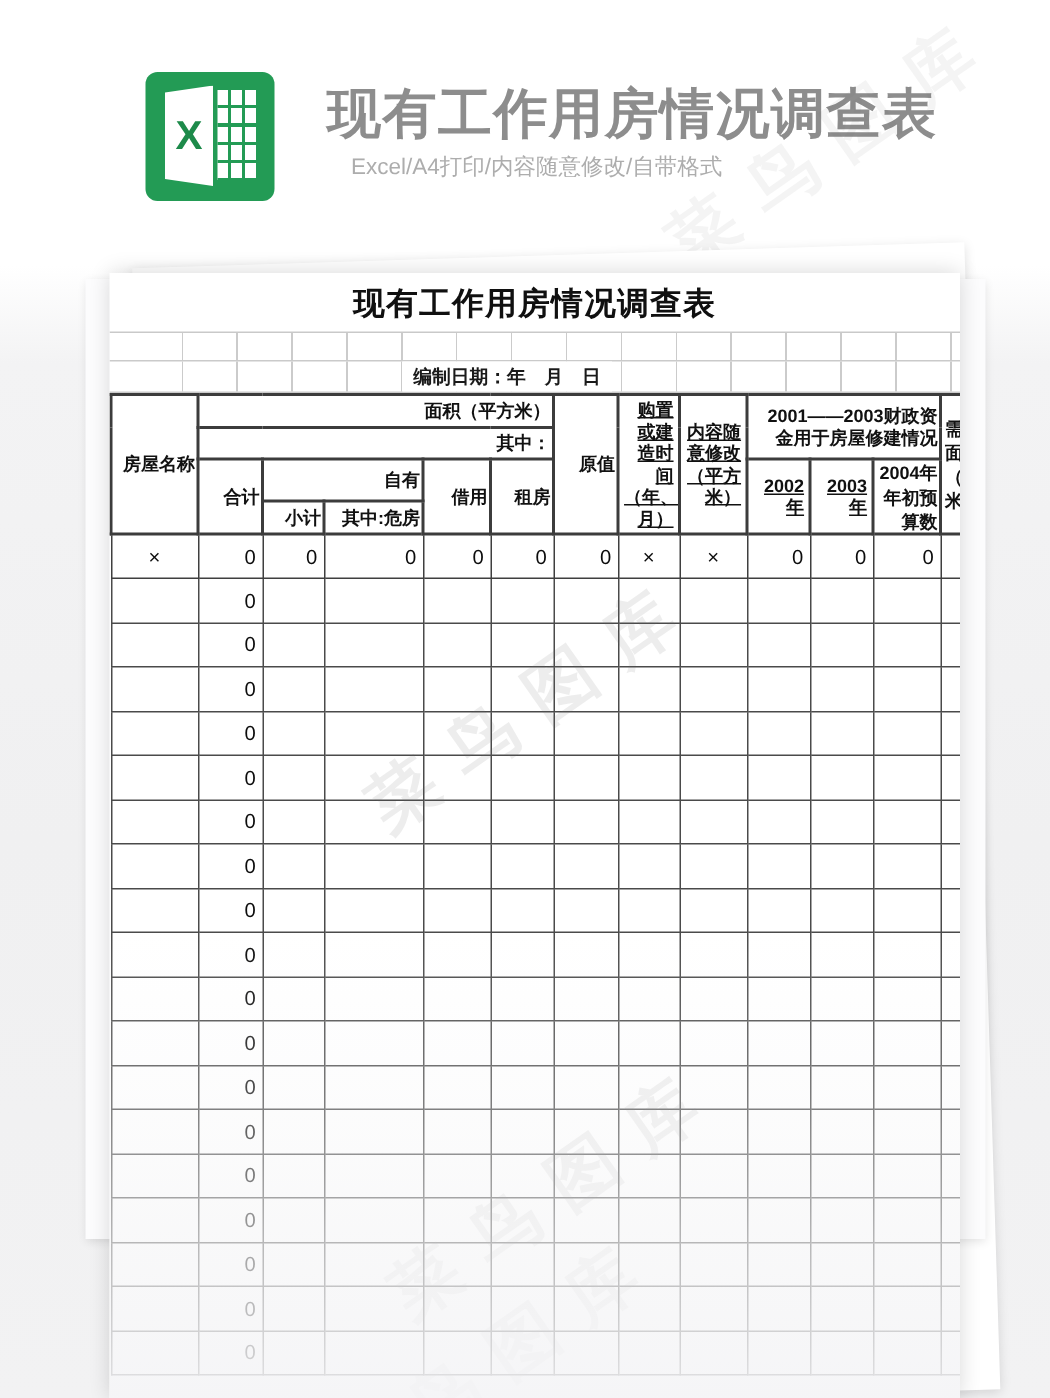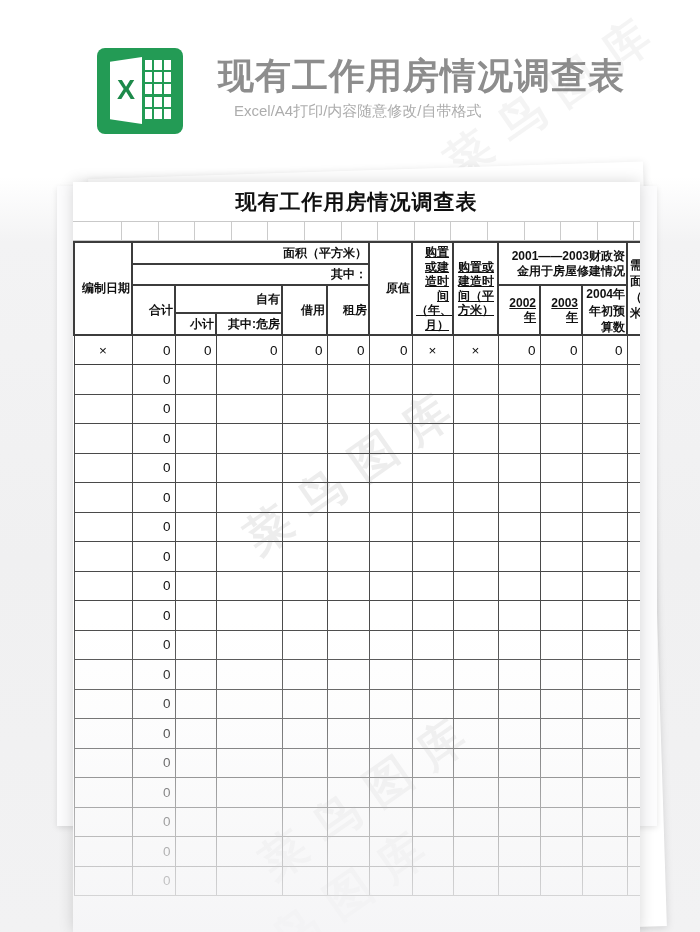--- a/index.html
+++ b/index.html
@@ -96,44 +96,47 @@
 <div class="back-sheet-b"></div>
 
 <div class="paper">
 
   <div class="wm wm-mid">菜鸟图库</div>
   <div class="wm wm-low">菜鸟图库</div>
   <div class="wm wm-bottom">菜鸟图库</div>
 
   <div class="sheet-title">现有工作用房情况调查表</div>
   <div class="grid-strip"></div>
+  <div class="grid-strip date-strip">
+    <div class="date-merge">编制日期：年　月　日</div>
+  </div>
 
   <table>
     <colgroup>
       <col class="c1">
         <col class="c2">
         <col class="c3">
         <col class="c4">
         <col class="c5">
       <col class="c6">
         <col class="c7">
         <col class="c8">
         <col class="c9">
         <col class="c10">
       <col class="c11">
         <col class="c12">
         <col class="c13">
     </colgroup>
     <thead>
       <tr class="ra">
-        <td rowspan="4">编制日期</td>
+        <td rowspan="4">房屋名称</td>
         <td colspan="5">面积（平方米）</td>
         <td rowspan="4">原值</td>
         <td rowspan="4" class="wrap3">购置或建造时间（年、月）</td>
-        <td rowspan="4" class="wrap3">购置或建造时间（平方米）</td>
+        <td rowspan="4" class="wrap3">内容随意修改（平方米）</td>
         <td colspan="3" rowspan="2">2001——2003财政资金用于房屋修建情况</td>
         <td rowspan="4" class="lastcol">需
 面
 （
 米</td>
       </tr>
       <tr class="rb">
         <td colspan="5">其中：</td>
       </tr>
       <tr class="rc">

